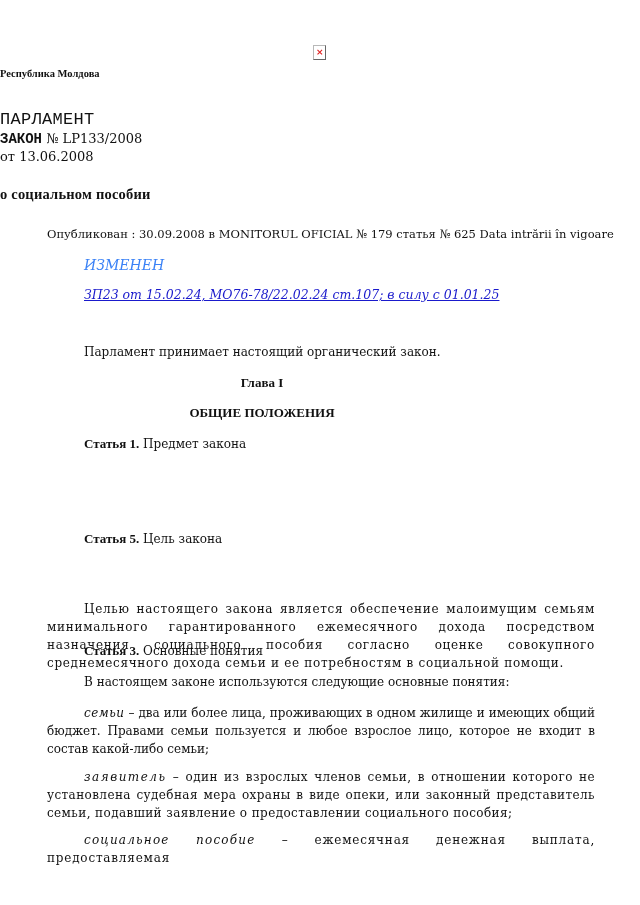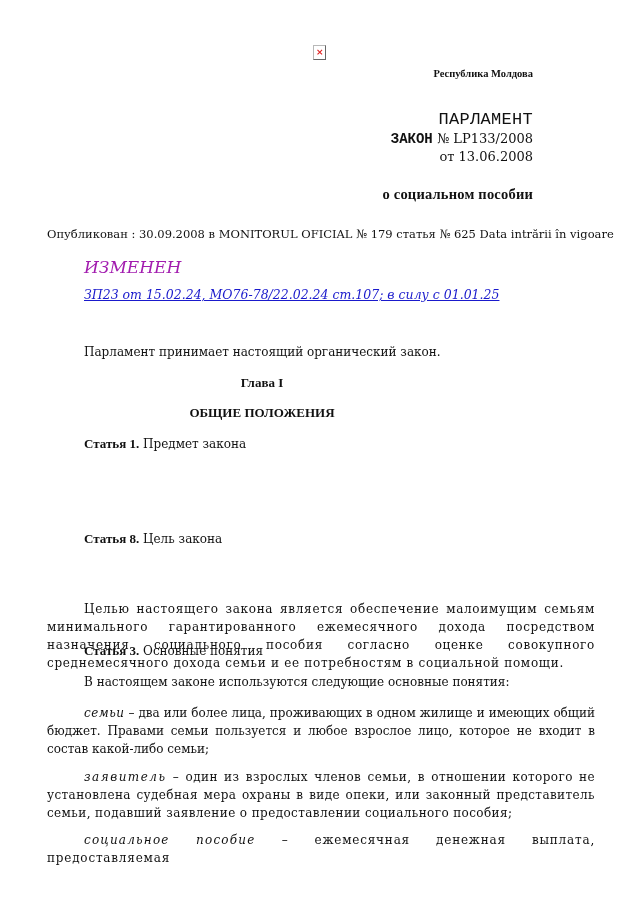--- a/index.html
+++ b/index.html
@@ -16,21 +16,21 @@
       font-size: 12.5px;
       position: relative;
     }
     .page {
       position: absolute;
       left: 0; top: 0;
       width: 640px;
       height: 905px;
     }
     .abs { position: absolute; white-space: nowrap; }
-    .center { left: 0; width: 533px; text-align: right; }
+    .center { left: 0; width: 533px; text-align: left; }
     .logo-box {
       position: absolute;
       left: 313px; top: 45px;
       width: 13px; height: 15px;
       border: 1px solid #b8b8b8;
       border-right-color: #666;
       border-bottom-color: #666;
       box-sizing: border-box;
       background: #fff;
     }
@@ -72,22 +72,22 @@
       letter-spacing: 0.2px;
     }
     .published {
       left: 47px;
       top: 227px;
       font-size: 11.5px;
     }
     .modified {
       left: 84px;
       top: 257px;
-      font-size: 17px;
-      color: #a21caf;
+      font-size: 14px;
+      color: #3b82f6;
       font-style: italic;
     }
     .amend-link {
       left: 84px;
       top: 287px;
       font-size: 12.5px;
       color: #1a1acc;
       font-style: italic;
       text-decoration: underline;
       cursor: pointer;
@@ -147,21 +147,21 @@
   <div class="heading-c" style="top:375px;">Глава I</div>
 
   <div class="heading-c" style="top:405px;">ОБЩИЕ ПОЛОЖЕНИЯ</div>
 
   <div class="para indent art" style="top:435px;">
     <b>Статья 1.</b>
     <span>Предмет закона</span>
   </div>
 
   <div class="para indent art" style="top:530px;">
-    <b>Статья 8.</b>
+    <b>Статья 5.</b>
     <span>Цель закона</span>
   </div>
   <div class="para indent" style="top:560px; letter-spacing:0.7px;margin-top:40px;">Целью настоящего закона является обеспечение малоимущим семьям минимального гарантированного ежемесячного дохода посредством назначения социального пособия согласно оценке совокупного среднемесячного дохода семьи и ее потребностям в социальной помощи.</div>
 
   <div class="para indent art" style="top:642px;">
     <b>Статья 3.</b>
     <span>Основные понятия</span>
   </div>
   <div class="para indent" style="top:673px;">В настоящем законе используются следующие основные понятия:</div>
 

